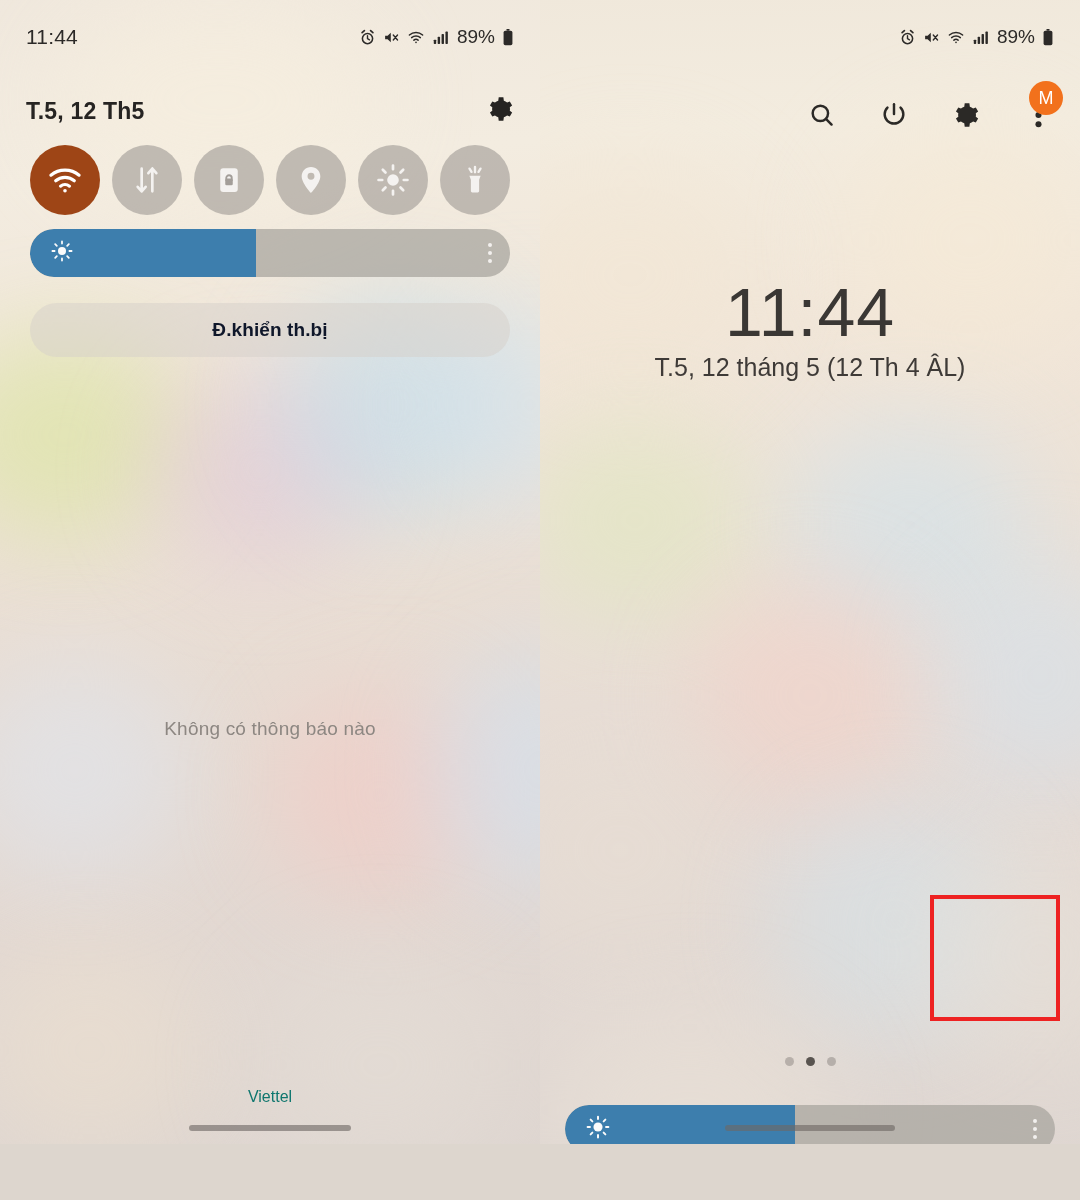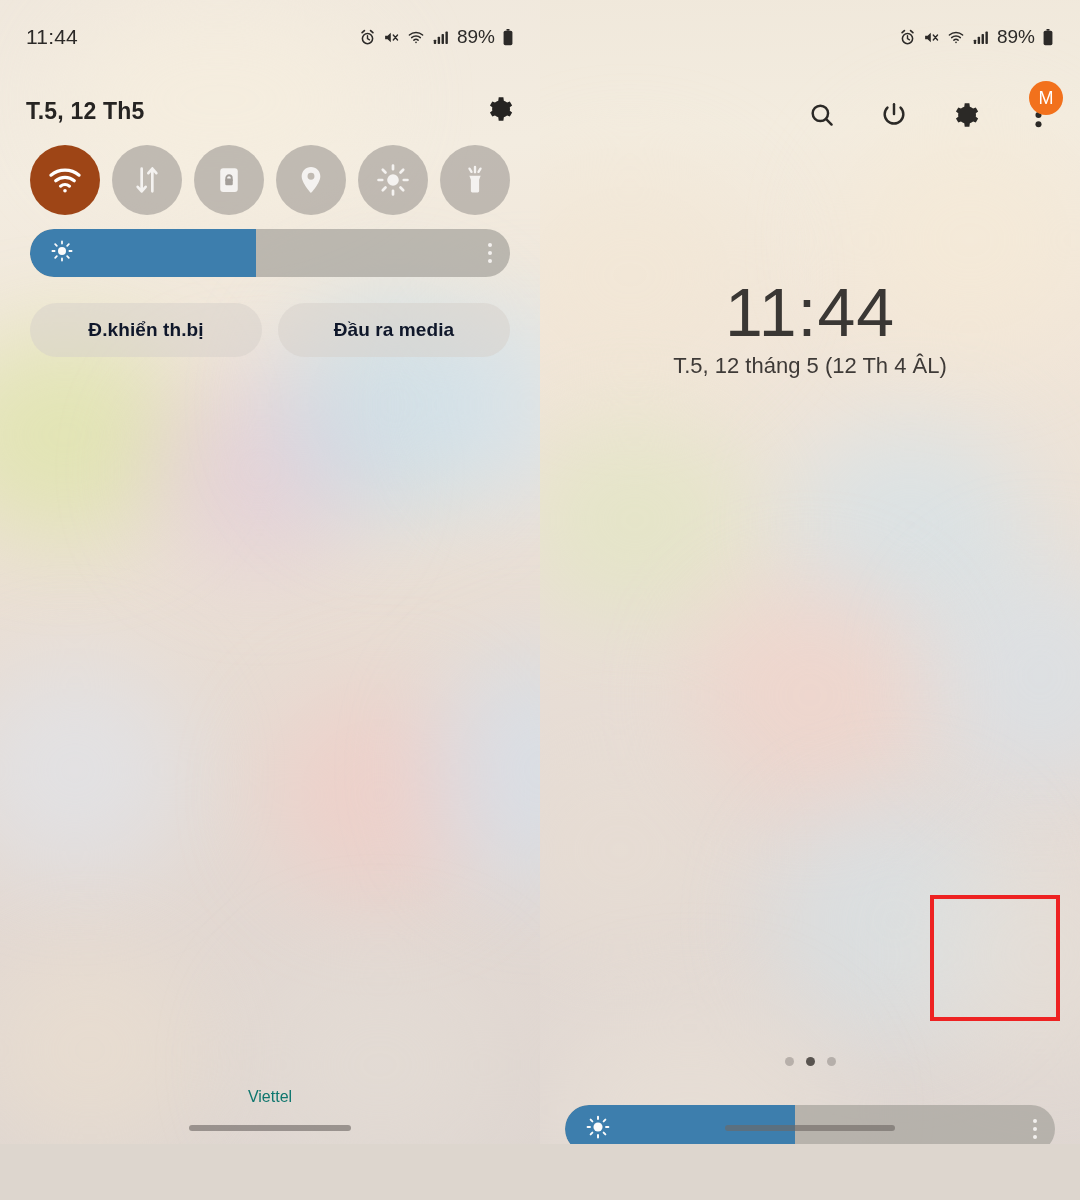--- a/index.html
+++ b/index.html
@@ -94,21 +94,21 @@
   .rhead .hicon { position:relative; width:32px; height:32px;
                   display:flex; align-items:center; justify-content:center; }
   .avatar { position:absolute; top:-18px; right:-9px; width:34px; height:34px;
             border-radius:50%; background:#f2711c; color:#fff;
             font-size:18px; font-weight:500; display:flex; align-items:center; justify-content:center; }
 
   
   .clock { position:absolute; top:278px; left:0; right:0; text-align:center;
            font-size:68px; font-weight:300; color:#3a3734; letter-spacing:1px; line-height:1; }
   .clockdate { position:absolute; top:353px; left:0; right:0; text-align:center;
-               font-size:22px; font-weight:400; color:#3e3a37; }
+               font-size:25px; font-weight:400; color:#3e3a37; }
 
   .hl-box { position:absolute; left:930px; top:895px; width:130px; height:126px;
             border:4px solid #ee2222; }
 
   
   .dots { position:absolute; top:1057px; left:0; right:0; display:flex;
           justify-content:center; gap:12px; }
   .dots i { width:9px; height:9px; border-radius:50%; background:rgba(90,85,80,.32); display:block; }
   .dots i.on { background:rgba(50,46,42,.78); }
 </style>
@@ -234,23 +234,23 @@
     </span>
     <span class="dots3">
         <i></i>
         <i></i>
         <i></i>
       </span>
   </div>
 
   <div class="pills l">
     <div class="pill">Đ.khiển th.bị</div>
-    <div class="pill">Đầu ra media</div>
-  </div>
-
+  </div>
+
+  <div class="nonotif">Không có thông báo nào</div>
   <div class="carrier">Viettel</div>
   <div class="homebar"></div>
 </div>
 
 <div class="screen right">
 
   <div class="wall">
     <div class="base" style="background:linear-gradient(178deg,#efe7da 0%,#f3ecdf 14%,#f1e6d9 30%,#eae0d6 50%,#e4dad4 70%,#ded6d1 100%);"></div>
     <div class="blob" style="left:-40px;top:160px;width:260px;height:230px;background:#f2e6d3;opacity:.5;"></div>
     <div class="blob" style="left:300px;top:120px;width:260px;height:240px;background:#f6ead5;opacity:.5;"></div>

